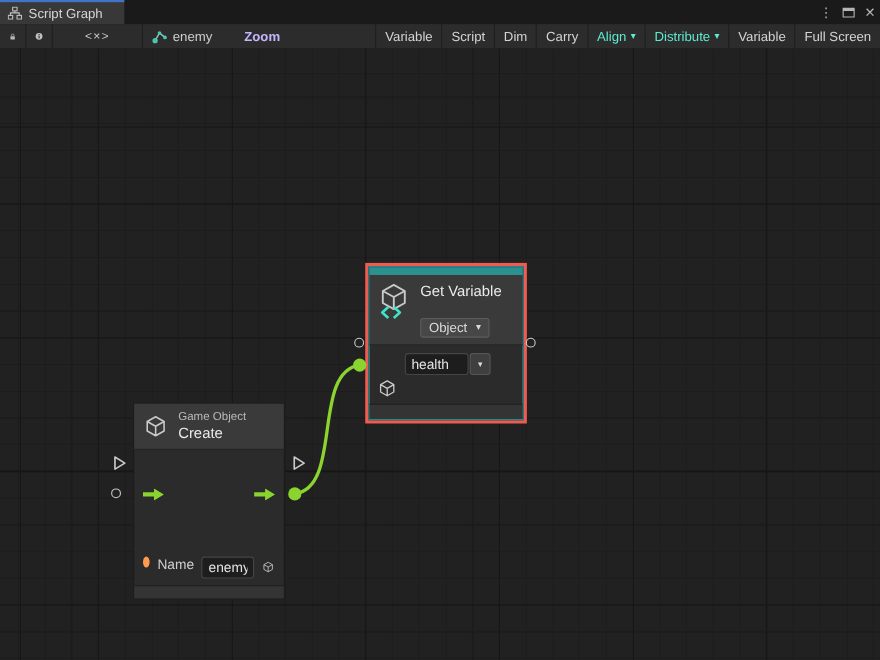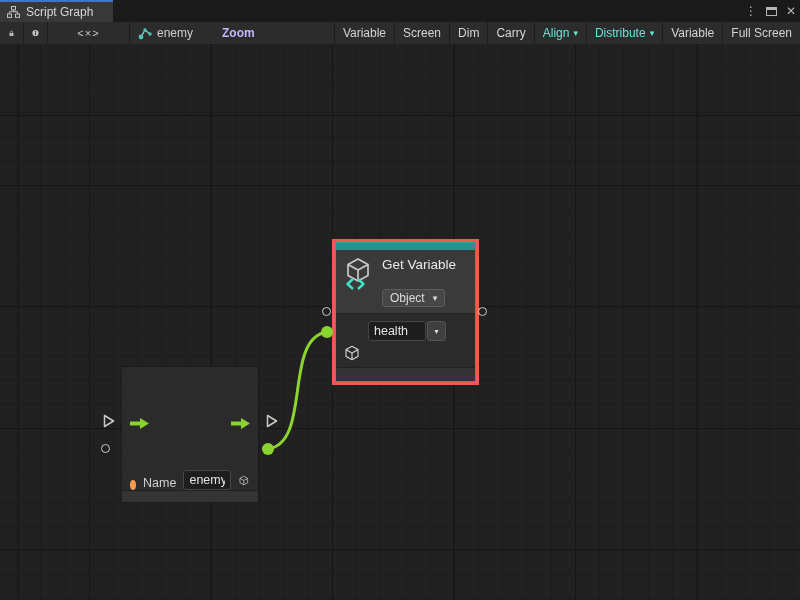--- a/index.html
+++ b/index.html
@@ -46,21 +46,21 @@
 
   
   .node { position:absolute; font-size:13px; color:#e6e6e6; }
 
   
   .create-node { left:121px; top:366px; width:138px; border:1px solid #1b1b1b; background:#2b2b2b; }
   .n-header { background:#3a3a3a; border-bottom:1px solid #232323; display:flex; align-items:center; gap:9px; padding:6px 8px; }
   .n-cat { font-size:10.5px; color:#b9b9b9; line-height:13px; }
   .n-title { font-size:13.5px; color:#eaeaea; line-height:16px; }
   .n-footer { height:12px; background:#343434; border-top:1px solid #202020; }
-  .row { display:flex; align-items:flex-end; padding:0 8px;margin-top:35px; }
+  .row { display:flex; align-items:flex-start; padding:0 8px;margin-top:35px; }
   .flow-row { height:27px; justify-content:space-between; }
   .name-row { height:26px; gap:7px; }
   .lbl { font-size:12.5px; color:#d0d0d0; }
   .field { background:#1d1d1d; border:1px solid #454545; border-radius:3px; color:#e4e4e4;
            font-size:12.5px; height:20px; padding:0 5px; font-family:"Liberation Sans",sans-serif; outline:none; }
 
   
   .getvar-sel { left:332px; top:239px; width:147px; border:3px solid #ee5b52; background:#ee5b52; }
   .getvar { border:1px solid #2f9e9e; background:#2b2b2b; }
   .teal-bar { height:7px; background:#2a9090; }
@@ -133,21 +133,21 @@
   <span class="zoom-label">Zoom</span>
   <div class="zoom-track"></div>
   <div class="zoom-knob"></div>
   <span class="zoom-value">1x</span>
 
   <div class="right-btns">
     <div class="tbtn">
         <span>Variable</span>
       </div>
     <div class="tbtn">
-        <span>Screen</span>
+        <span>Script</span>
       </div>
     <div class="tbtn">
         <span>Dim</span>
       </div>
     <div class="tbtn">
         <span>Carry</span>
       </div>
     <div class="tbtn disabled">
       <span>Align</span>
         <span class="caret glyph">▾</span>
@@ -161,20 +161,29 @@
       </div>
     <div class="tbtn" style="border-right:none">
         <span>Full Screen</span>
       </div>
   </div>
 </div>
 
 <div class="canvas"></div>
 
 <div class="node create-node">
+  <div class="n-header">
+    <svg width="23" height="23" viewBox="0 0 24 24">
+      <path d="M12 3 L20 7.5 V16.5 L12 21 L4 16.5 V7.5 Z M4 7.5 L12 12 L20 7.5 M12 12 V21" fill="none" stroke="#c9c9c9" stroke-width="1.5" stroke-linejoin="round"></path>
+    </svg>
+    <div>
+      <div class="n-cat">Game Object</div>
+      <div class="n-title">Create</div>
+    </div>
+  </div>
   <div class="row flow-row">
     <svg width="19" height="11" viewBox="0 0 19 11">
       <path d="M0 3.6 H10 V0 L19 5.5 L10 11 V7.4 H0 Z" fill="#8bd42f"></path>
     </svg>
     <svg width="19" height="11" viewBox="0 0 19 11">
       <path d="M0 3.6 H10 V0 L19 5.5 L10 11 V7.4 H0 Z" fill="#8bd42f"></path>
     </svg>
   </div>
   <div class="row name-row">
     <span class="dot orange"></span>

